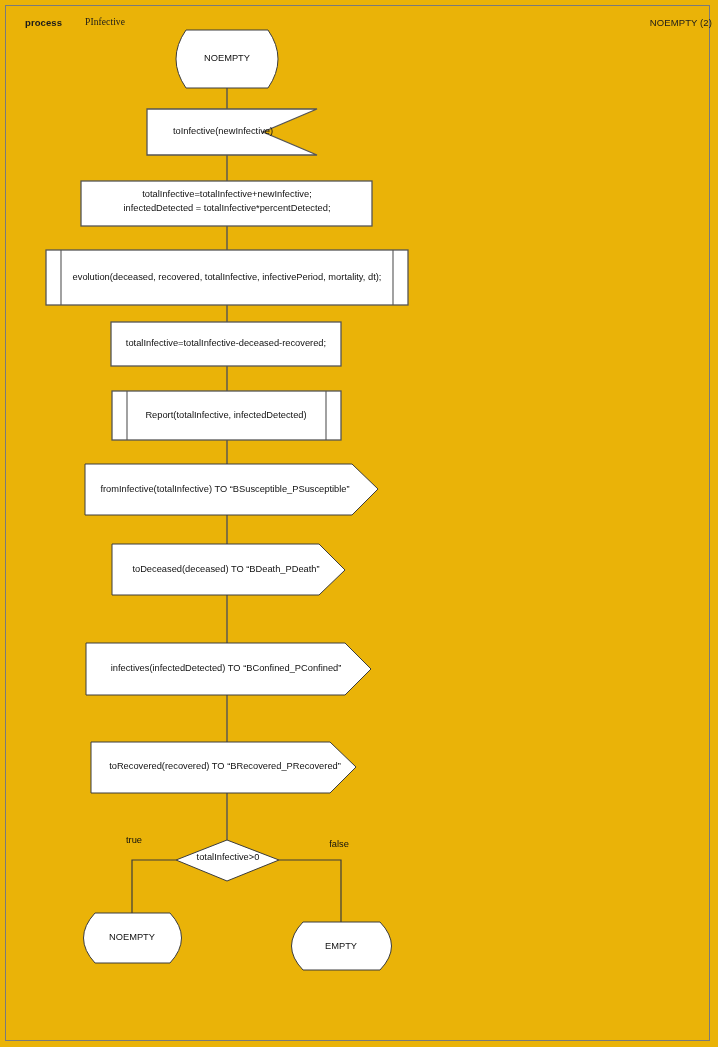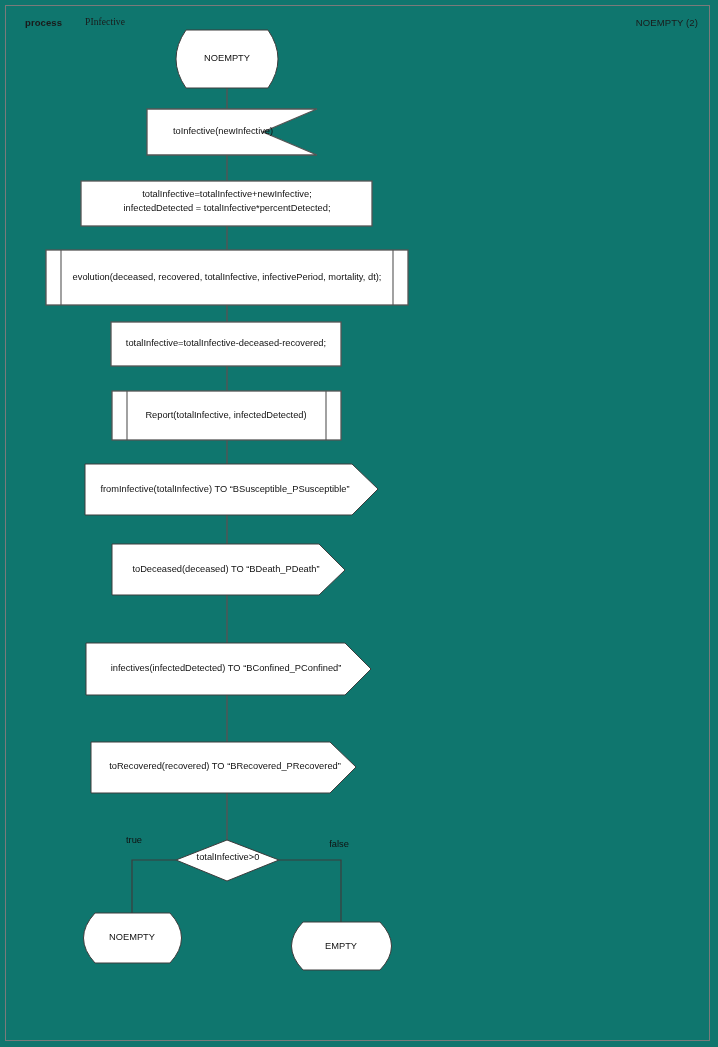--- a/index.html
+++ b/index.html
@@ -7,21 +7,21 @@
     padding: 0;
     background: #ffffff;
   }
   body {
     font-family: "Liberation Sans", sans-serif;
   }
   #page {
     position: relative;
     width: 718px;
     height: 1047px;
-    background: #0f766e;
+    background: #eab308;
     overflow: hidden;
   }
   #page-frame {
     position: absolute;
     left: 5px;
     top: 5px;
     width: 705px;
     height: 1036px;
     border: 1px solid #7a7a7a;
     box-sizing: border-box;
@@ -37,21 +37,21 @@
     left: 25px;
     top: 17px;
     font-weight: bold;
   }
   #hdr-name {
     left: 85px;
     top: 17px;
     font-family: Liberation Serif, serif;
   }
   #hdr-right {
-    right: 20px;
+    right: 6px;
     top: 17px;
   }
 
   svg#flow {
     position: absolute;
     left: 0;
     top: 0;
     width: 718px;
     height: 1047px;
   }

